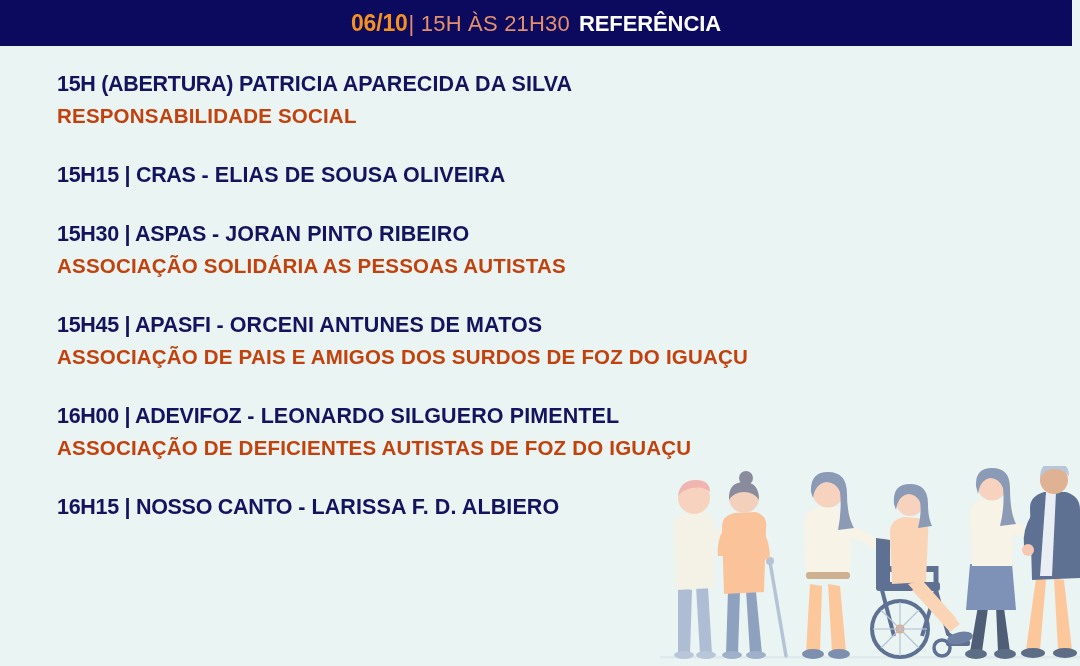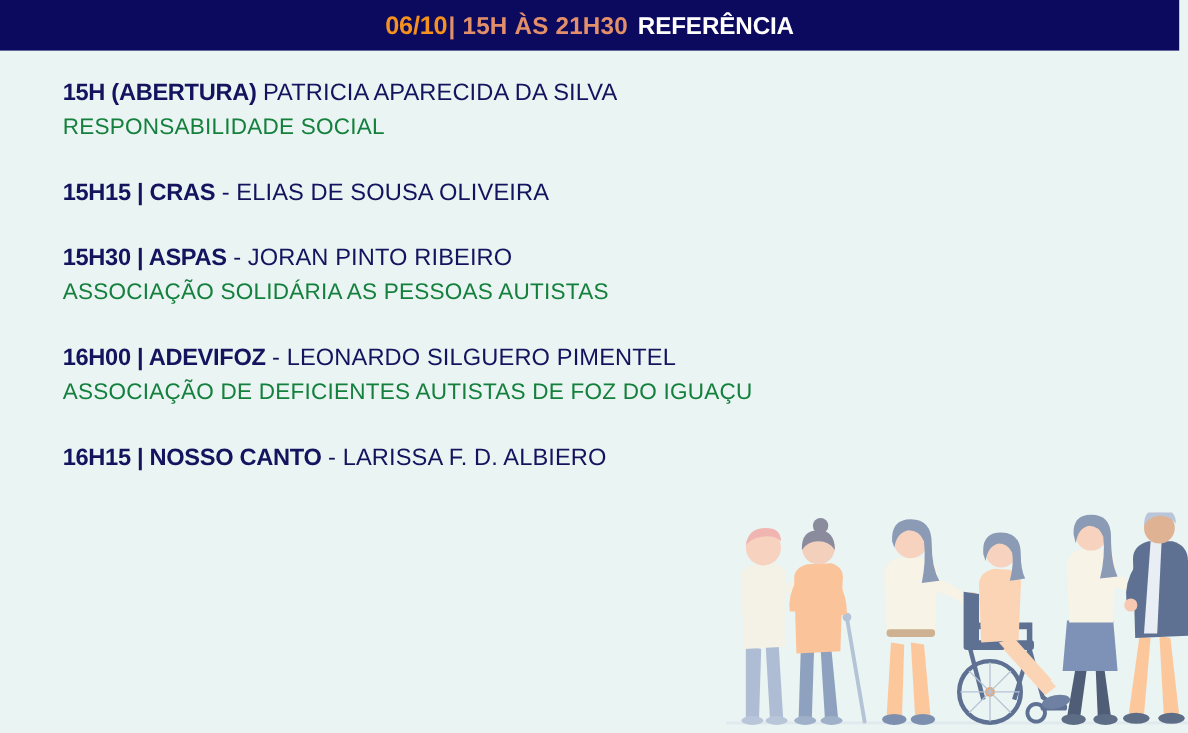--- a/index.html
+++ b/index.html
@@ -37,21 +37,21 @@
     letter-spacing: .2px;
   }
   .hdr-date {
     font-size: 23px;
     font-weight: 700;
     color: #f5911e;
     letter-spacing: -.2px;
   }
   .hdr-time {
     font-size: 22px;
-    font-weight: 700;
+    font-weight: 400;
     color: #e3906a;
     margin-left: 1px;
     letter-spacing: .2px;
     text-align: right;
   }
   .hdr-label {
     font-size: 22px;
     font-weight: 700;
     color: #ffffff;
     margin-left: 9px;
@@ -88,28 +88,28 @@
     line-height: 28px;
     color: #14135e;
     white-space: nowrap;
     letter-spacing: -.1px;
   }
   .entry-slot {
     font-weight: 700;
     letter-spacing: -.3px;
   }
   .entry-speaker {
-    font-weight: 400;
+    font-weight: 700;
     letter-spacing: .1px;
   }
   .entry-subtitle {
     font-size: 20.5px;
     line-height: 28px;
-    color: #15803d;
-    font-weight: 400;
+    color: #c2410c;
+    font-weight: 700;
     white-space: nowrap;
     margin-top: 4px;
     letter-spacing: .2px;
   }
 </style>
 </head>
 <body>
 
 <div id="header-bar">
   <div id="header-title">
@@ -288,20 +288,27 @@
   </div>
 
   <div class="schedule-entry">
     <div class="entry-headline">
       <span class="entry-slot">15H30 | ASPAS</span>
       <span class="entry-speaker">- JORAN PINTO RIBEIRO</span>
     </div>
     <div class="entry-subtitle">ASSOCIAÇÃO SOLIDÁRIA AS PESSOAS AUTISTAS</div>
   </div>
 
+  <div class="schedule-entry">
+    <div class="entry-headline">
+      <span class="entry-slot">15H45 | APASFI</span>
+      <span class="entry-speaker">- ORCENI ANTUNES DE MATOS</span>
+    </div>
+    <div class="entry-subtitle">ASSOCIAÇÃO DE PAIS E AMIGOS DOS SURDOS DE FOZ DO IGUAÇU</div>
+  </div>
 
   <div class="schedule-entry">
     <div class="entry-headline">
       <span class="entry-slot">16H00 | ADEVIFOZ</span>
       <span class="entry-speaker">- LEONARDO SILGUERO PIMENTEL</span>
     </div>
     <div class="entry-subtitle">ASSOCIAÇÃO DE DEFICIENTES AUTISTAS DE FOZ DO IGUAÇU</div>
   </div>
 
   <div class="schedule-entry">

